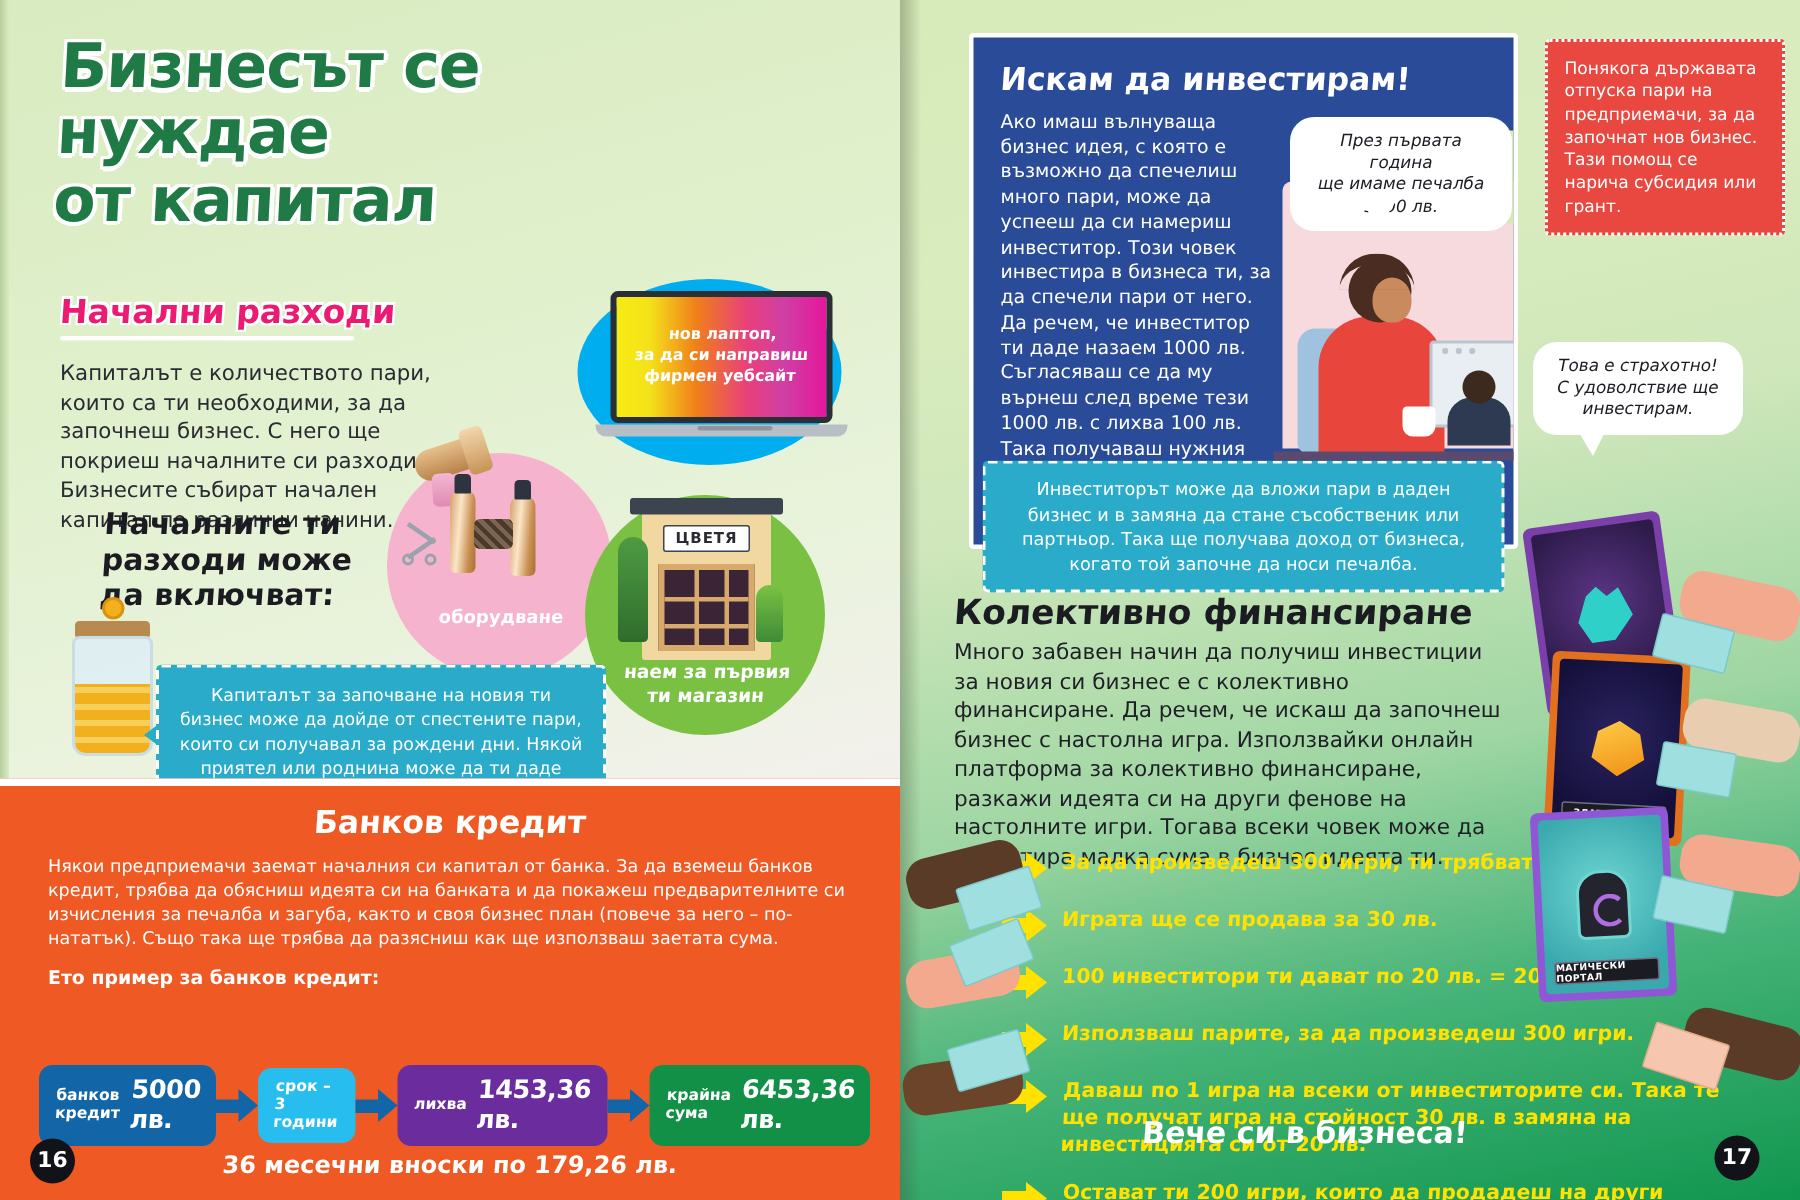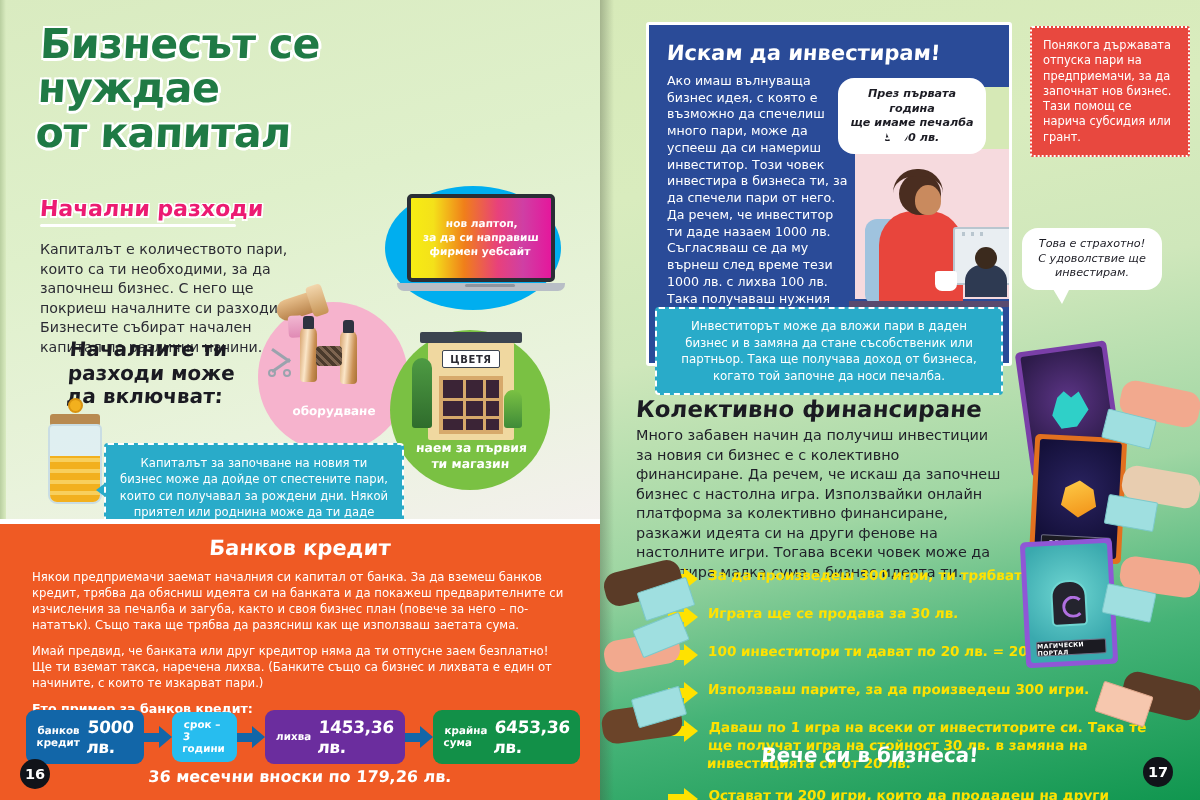--- a/index.html
+++ b/index.html
@@ -178,21 +178,21 @@
   .man-head { position:absolute; left:126px; top:178px; width:22px; height:22px; border-radius:50%; background:#3b2a1d; }
   .man-body { position:absolute; left:116px; top:196px; width:42px; height:32px; border-radius:16px 16px 0 0; background:#2e3a52; }
   .desk { position:absolute; left:0; top:232px; width:166px; height:6px; background:#5a4a6e; }
 
   .bubble {
     position:absolute; background:#ffffff; border-radius:16px; padding:9px 12px;
     font-style:italic; font-size:11.2px; line-height:1.3; color:#1c1c24; text-align:center;
     white-space:pre-line;
   }
   .bubble::after { content:""; position:absolute; width:0; height:0; }
-  .bubble-1 { left:838px; top:78px; width:148px;font-weight:bold; }
+  .bubble-1 { left:860px; top:78px; width:148px; }
   .bubble-1::after { left:48px; top:54px; border-left:10px solid transparent; border-right:14px solid transparent; border-top:22px solid #ffffff; }
   .bubble-2 { left:1022px; top:228px; width:140px; }
   .bubble-2::after { left:28px; top:56px; border-left:12px solid transparent; border-right:10px solid transparent; border-top:20px solid #ffffff; }
 
   .red-callout {
     position:absolute; left:1030px; top:26px; width:160px; padding:10px 11px;
     background:#e8483f; border:2px dotted #ffffff; border-radius:3px;
     color:#ffffff; font-size:11.4px; line-height:1.34; text-align:left;
   }
 
@@ -326,21 +326,20 @@
         <div class="jar-coins"></div>
       </div>
     </div>
 
     <div class="teal-tail"></div>
     <div class="teal-callout">Капиталът за започване на новия ти бизнес може да дойде от спестените пари, които си получавал за рождени дни. Някой приятел или роднина може да ти даде назаем част от необходимата сума.</div>
 
     <div class="orange-band">
       <h2 class="bank-title">Банков кредит</h2>
       <p class="orange-par">Някои предприемачи заемат началния си капитал от банка. За да вземеш банков кредит, трябва да обясниш идеята си на банката и да покажеш предварителните си изчисления за печалба и загуба, както и своя бизнес план (повече за него – по-нататък). Също така ще трябва да разясниш как ще използваш заетата сума.</p>
-      <p class="orange-par">Имай предвид, че банката или друг кредитор няма да ти отпусне заем безплатно! Ще ти вземат такса, наречена лихва. (Банките също са бизнес и лихвата е един от начините, с които те изкарват пари.)</p>
       <p class="orange-example">Ето пример за банков кредит:</p>
 
       <div class="flow">
         <div class="flow-box b-credit">
           <span class="fkey" style="white-space: pre-line;">банков
 кредит</span>
           <span class="fval">5000 лв.</span>
         </div>
         <div class="arrow-link"></div>
         <div class="flow-box b-term">

